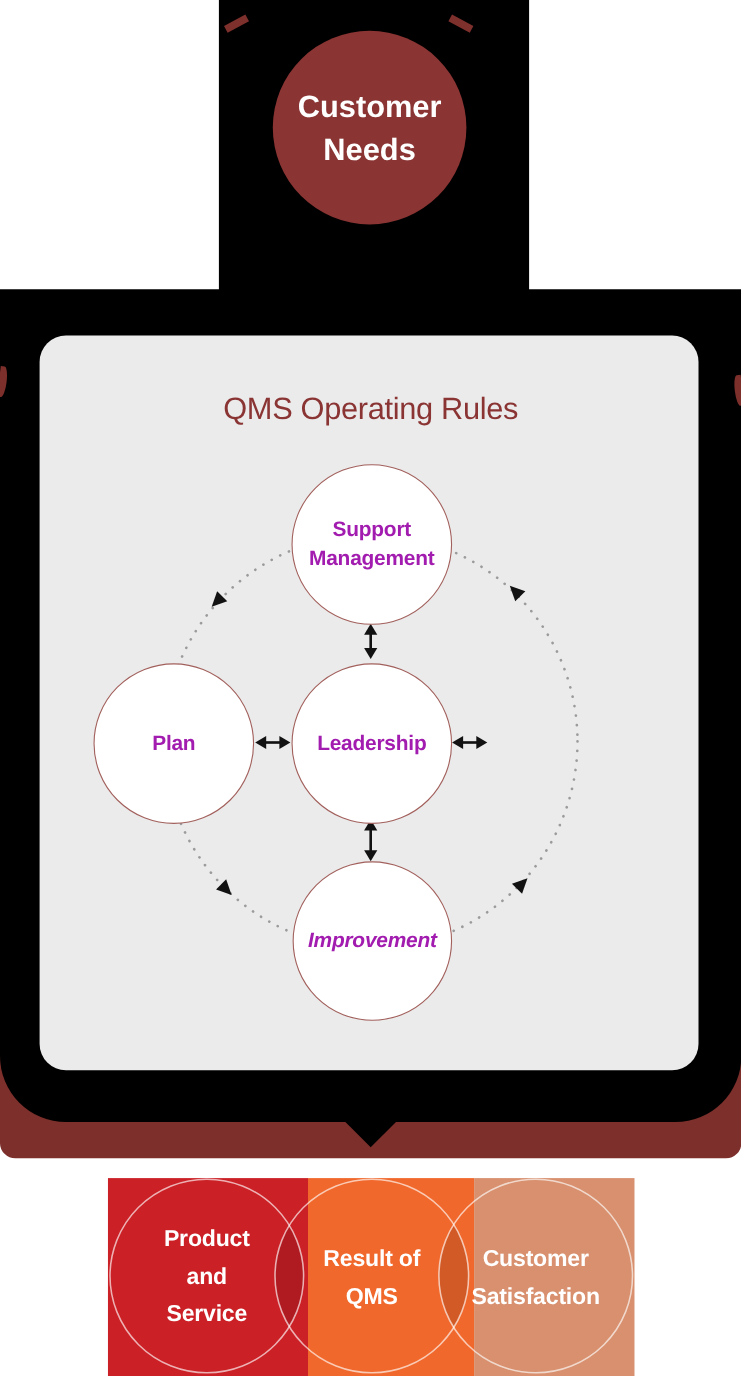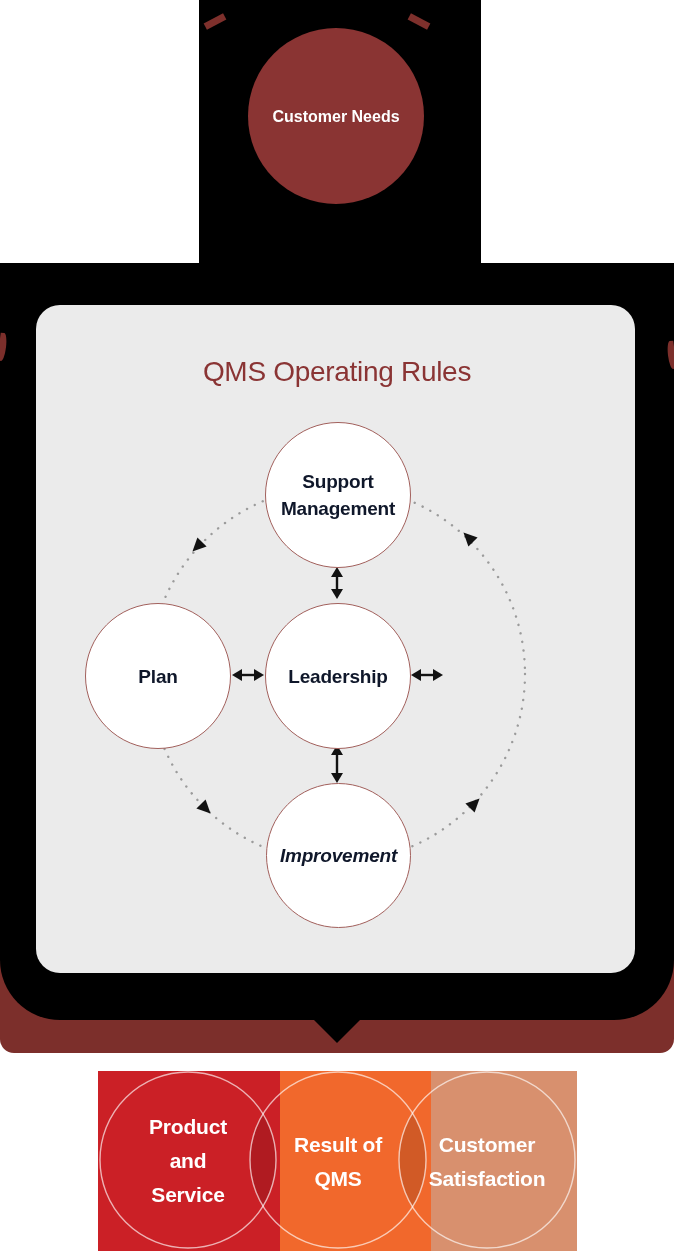--- a/index.html
+++ b/index.html
@@ -11,21 +11,21 @@
   .top-stem{position:absolute;left:199px;top:0;width:282px;height:264px;background:#000000;z-index:2;}
   .wedge{position:absolute;width:22px;height:7px;background:#7e302c;z-index:3;}
   .wedge.left{left:204px;top:18px;transform:rotate(-28deg);}
   .wedge.right{left:408px;top:18px;transform:rotate(28deg);}
   .customer-circle{
     position:absolute;left:248px;top:28px;width:176px;height:176px;border-radius:50%;
     background:#8a3433;z-index:4;display:flex;align-items:center;justify-content:center;
   }
   .customer-circle span{
     display:block;width:132px;text-align:center;color:#ffffff;
-    font-size:16px;font-weight:700;line-height:39px;
+    font-size:28px;font-weight:700;line-height:39px;
   }
   
   .red-u{position:absolute;left:0;top:335px;width:674px;height:718px;background:#7c2f2b;border-radius:0 0 14px 14px;z-index:1;}
   .mid-black{position:absolute;left:0;top:263px;width:674px;height:757px;background:#000000;border-radius:0 0 60px 60px;z-index:2;}
   .hook{position:absolute;width:7px;height:28px;background:#7c2f2b;z-index:3;}
   .hook.left{left:-1px;top:333px;border-radius:0 50% 50% 0;transform:rotate(7deg);}
   .hook.right{right:-1px;top:341px;border-radius:50% 0 0 50%;transform:rotate(-7deg);}
   .qms-box{
     position:absolute;left:36px;top:305px;width:599px;height:668px;background:#ebebeb;
     border-radius:24px;z-index:4;
@@ -33,21 +33,21 @@
   .qms-title{
     position:absolute;left:0;right:0;top:356px;text-align:center;z-index:6;
     color:#8a3434;font-size:28px;font-weight:400;letter-spacing:-0.3px;
   }
   .overlay-svg{position:absolute;left:0;top:0;width:674px;height:1253px;z-index:5;pointer-events:none;}
   .node{
     position:absolute;background:#ffffff;border:1px solid #a2605c;border-radius:50%;
     display:flex;align-items:center;justify-content:center;z-index:6;
   }
   .node span{
-    display:block;text-align:center;color:#0f172a;
+    display:block;text-align:center;color:#a21caf;
     font-size:19px;font-weight:600;line-height:27px;letter-spacing:-0.2px;
   }
   .node.support{left:265px;top:422px;width:144px;height:144px;}
   .node.plan{left:85px;top:603px;width:144px;height:144px;}
   .node.leadership{left:265px;top:603px;width:144px;height:144px;}
   .node.performance{left:443px;top:601px;width:146px;height:146px;}
   .node.improvement{left:266px;top:783px;width:143px;height:143px;font-style:italic;}
   .down-arrow{
     position:absolute;left:314px;top:1020px;width:0;height:0;z-index:5;
     border-left:23px solid transparent;border-right:23px solid transparent;

